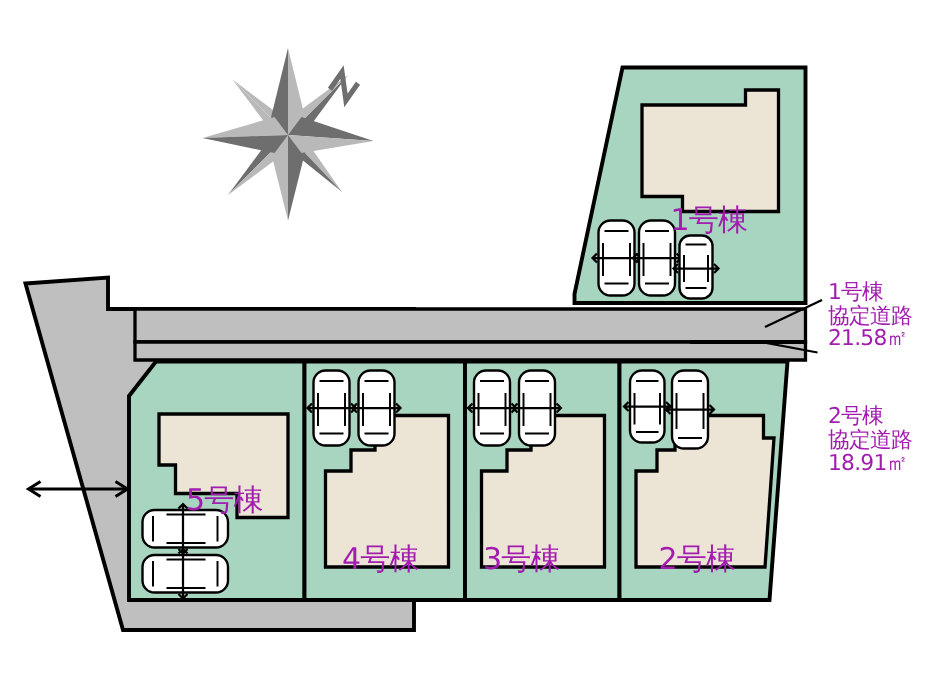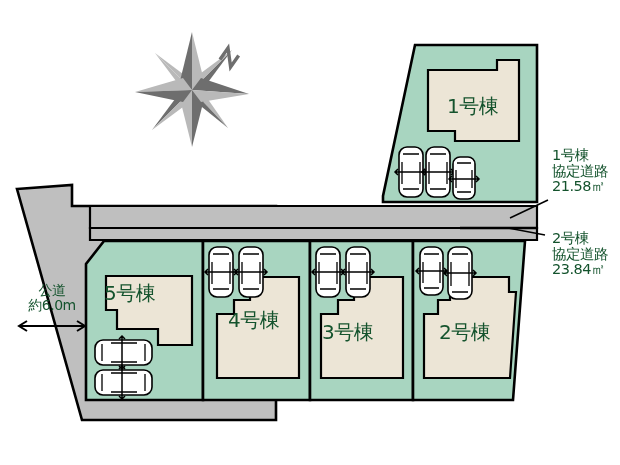--- a/index.html
+++ b/index.html
@@ -36,24 +36,25 @@
   .car-arrow    { fill: none; stroke: #000000; stroke-width: 1.5; }
   .leader       { fill: none; stroke: #000000; stroke-width: 1.5; }
   .dim-arrow    { fill: none; stroke: #000000; stroke-width: 2; }
   .compass-dark { fill: #6e6e6e; stroke: none; }
   .compass-lite { fill: #b9b9b9; stroke: none; }
   .compass-n    { fill: none; stroke: #6e6e6e; stroke-width: 3.4; stroke-linecap: butt; }
 
   .txt {
     position: absolute;
     font-family: "DejaVu Sans", "Liberation Sans", sans-serif;
-    color: #14532d;
+    color: #a21caf;
     white-space: nowrap;
     line-height: 1.08;
     letter-spacing: -0.5px;
+    margin-top: 40px;
   }
   .lot-label   { font-size: 20px; font-weight: 400; }
   .side-note   { font-size: 14.5px; text-align: left; }
   .road-note   { font-size: 14px; text-align: center; }
 </style>
 </head>
 <body>
 
 <div id="plan-root">
 
@@ -196,34 +197,30 @@
     </g>
 
   </svg>
 
   <div class="txt lot-label" style="left:447px; top:96px;">1号棟</div>
 
   <div class="txt lot-label" style="left:439px; top:322px;">2号棟</div>
 
   <div class="txt lot-label" style="left:322px; top:322px;">3号棟</div>
 
-  <div class="txt lot-label" style="left:228px; top:310px;">4号棟</div>
-
-  <div class="txt lot-label" style="left:104px; top:283px;">5号棟</div>
+  <div class="txt lot-label" style="left:228px; top:322px;">4号棟</div>
+
+  <div class="txt lot-label" style="left:124px; top:283px;">5号棟</div>
 
   <div class="txt side-note" style="left:552px; top:148px;">
     <div>1号棟</div>
     <div>協定道路</div>
     <div>21.58㎡</div>
   </div>
 
   <div class="txt side-note" style="left:552px; top:231px;">
     <div>2号棟</div>
     <div>協定道路</div>
-    <div>23.84㎡</div>
+    <div>18.91㎡</div>
   </div>
 
-  <div class="txt road-note" style="left:16px; top:283px; width:72px;">
-    <div>公道</div>
-    <div>約6.0m</div>
-  </div>
 
 </div>
 
 </body></html>

